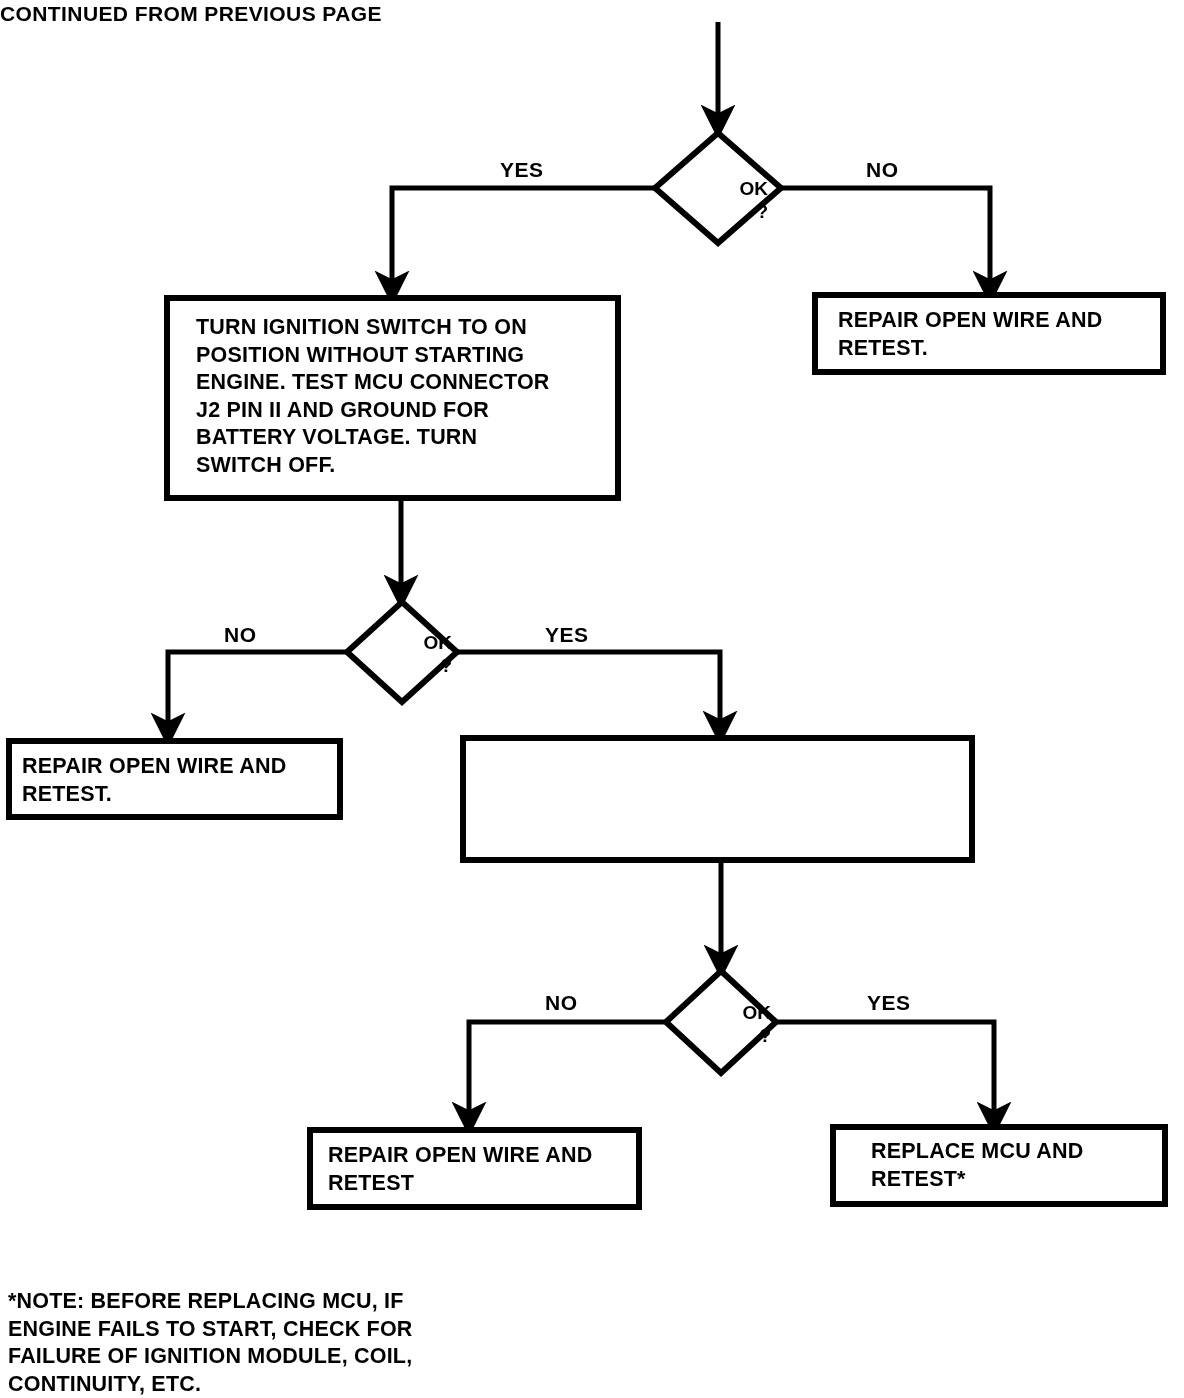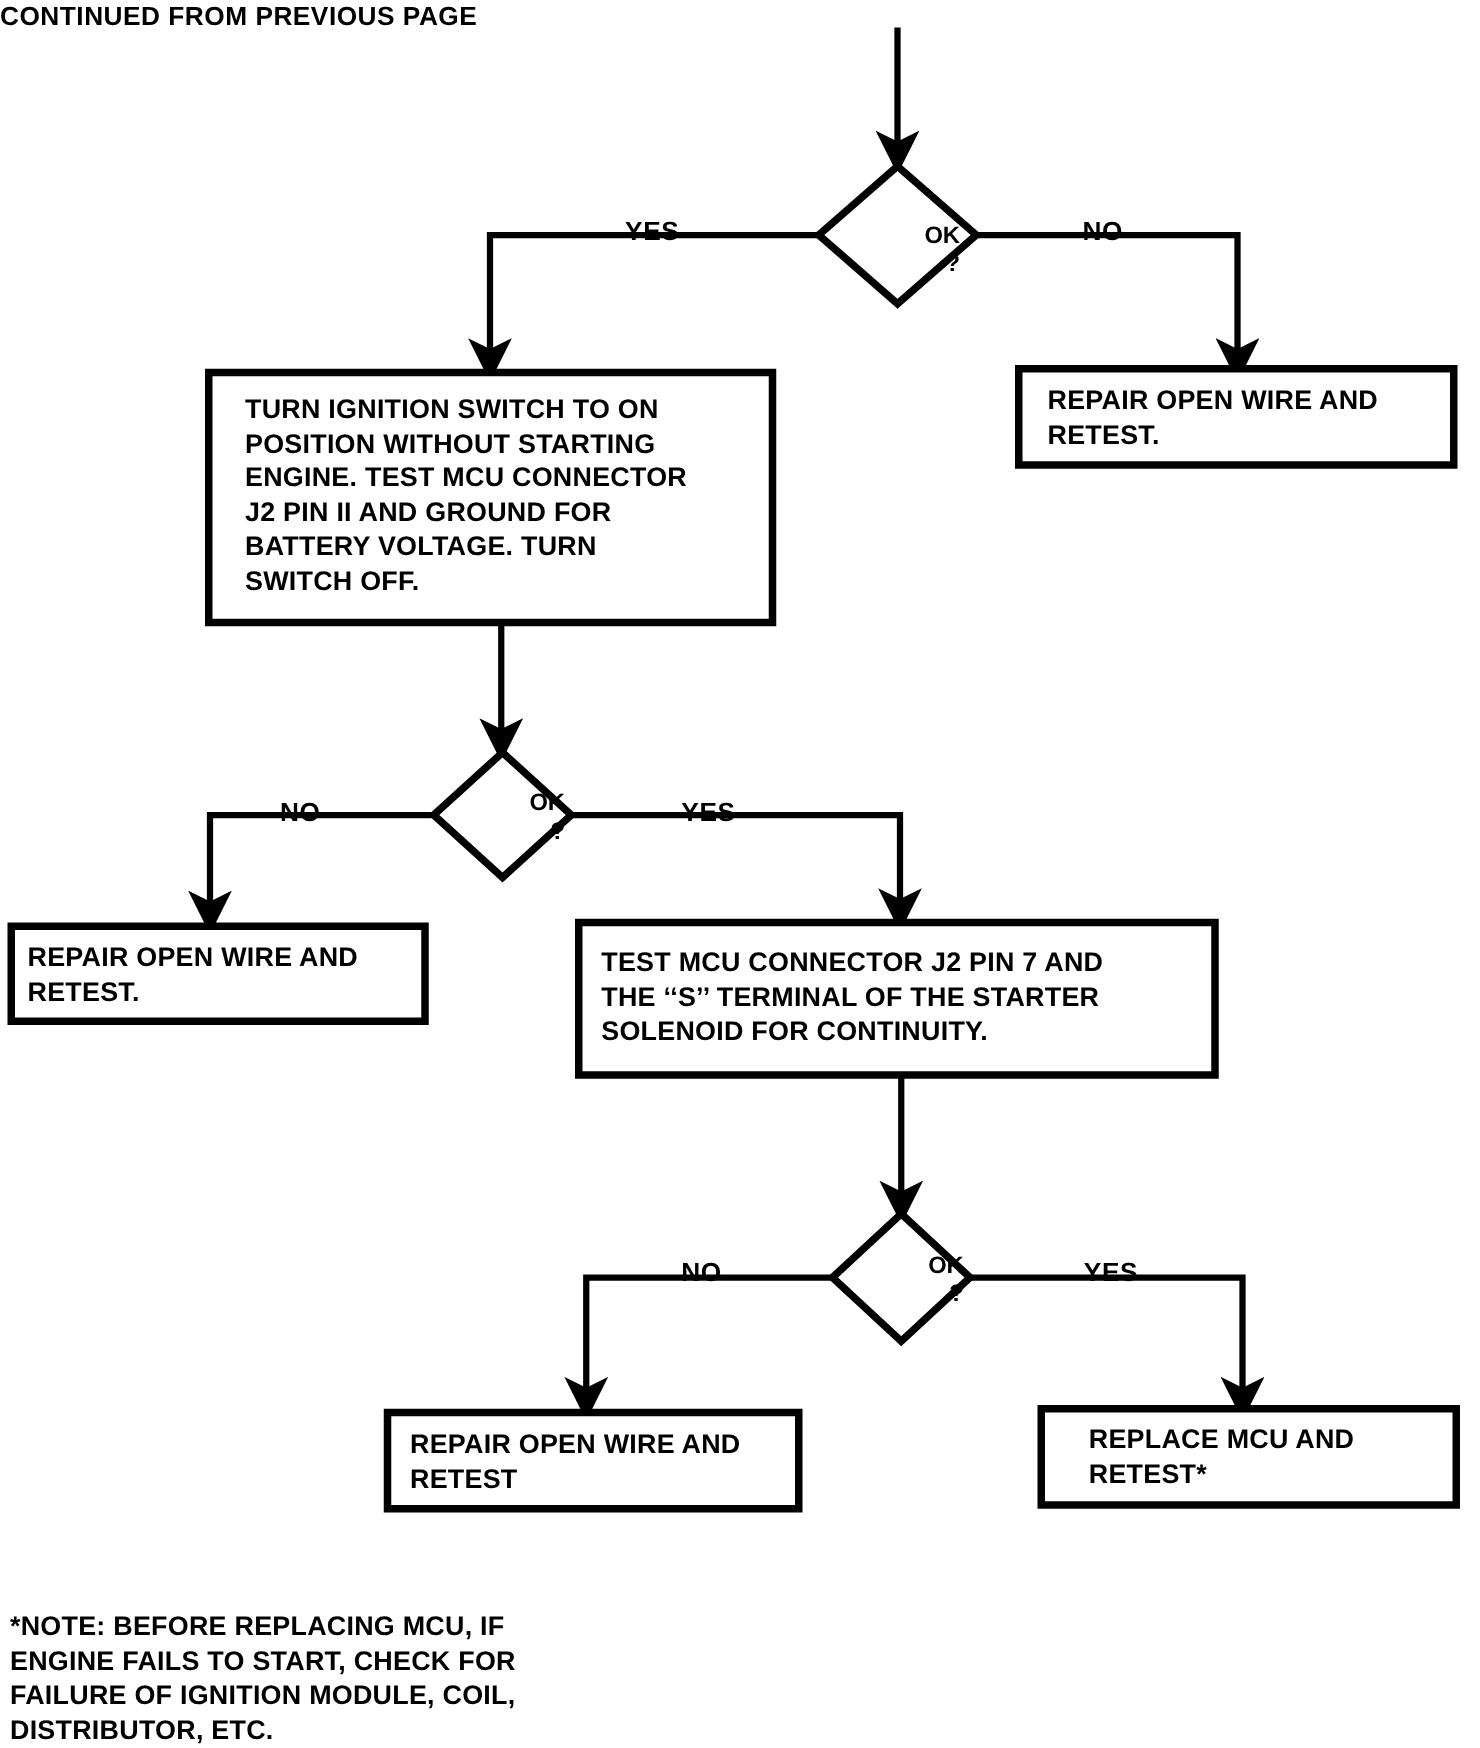--- a/index.html
+++ b/index.html
@@ -47,21 +47,20 @@
     font-size: 21.5px;
     line-height: 27.5px;
   }
   .branch-label {
     position: absolute;
     font-family: "Liberation Sans", sans-serif;
     font-weight: bold;
     font-size: 21px;
     letter-spacing: 0.5px;
     color: #000000;
-    margin-top: 16px;
   }
   .diamond-label {
     position: absolute;
     font-family: "Liberation Sans", sans-serif;
     font-weight: bold;
     font-size: 19px;
     color: #000000;
     text-align: right;
     line-height: 23px;
     white-space: pre-line;
@@ -153,28 +152,25 @@
 J2 PIN II AND GROUND FOR
 BATTERY VOLTAGE. TURN
 SWITCH OFF.</div>
 
   <div class="node-text box-label" style="left:838px; top:307px; width:320px;">REPAIR OPEN WIRE AND
 RETEST.</div>
 
   <div class="node-text box-label" style="left:22px; top:753px; width:310px;">REPAIR OPEN WIRE AND
 RETEST.</div>
 
-  <div class="node-text box-label" style="left:481px; top:757px; width:490px;">TEST MCU CONNECTOR J2 PIN 7 AND
-THE ‘‘S’’ TERMINAL OF THE STARTER
-SOLENOID FOR CONTINUITY.</div>
 
   <div class="node-text box-label" style="left:328px; top:1142px; width:305px;">REPAIR OPEN WIRE AND
 RETEST</div>
 
   <div class="node-text box-label" style="left:871px; top:1138px; width:290px;">REPLACE MCU AND
 RETEST*</div>
 
   <div class="footnote" style="left:8px; top:1288px; width:520px;">*NOTE: BEFORE REPLACING MCU, IF
 ENGINE FAILS TO START, CHECK FOR
 FAILURE OF IGNITION MODULE, COIL,
-DISTRIBUTOR, ETC.</div>
+CONTINUITY, ETC.</div>
 
 </div>
 
 </body></html>

